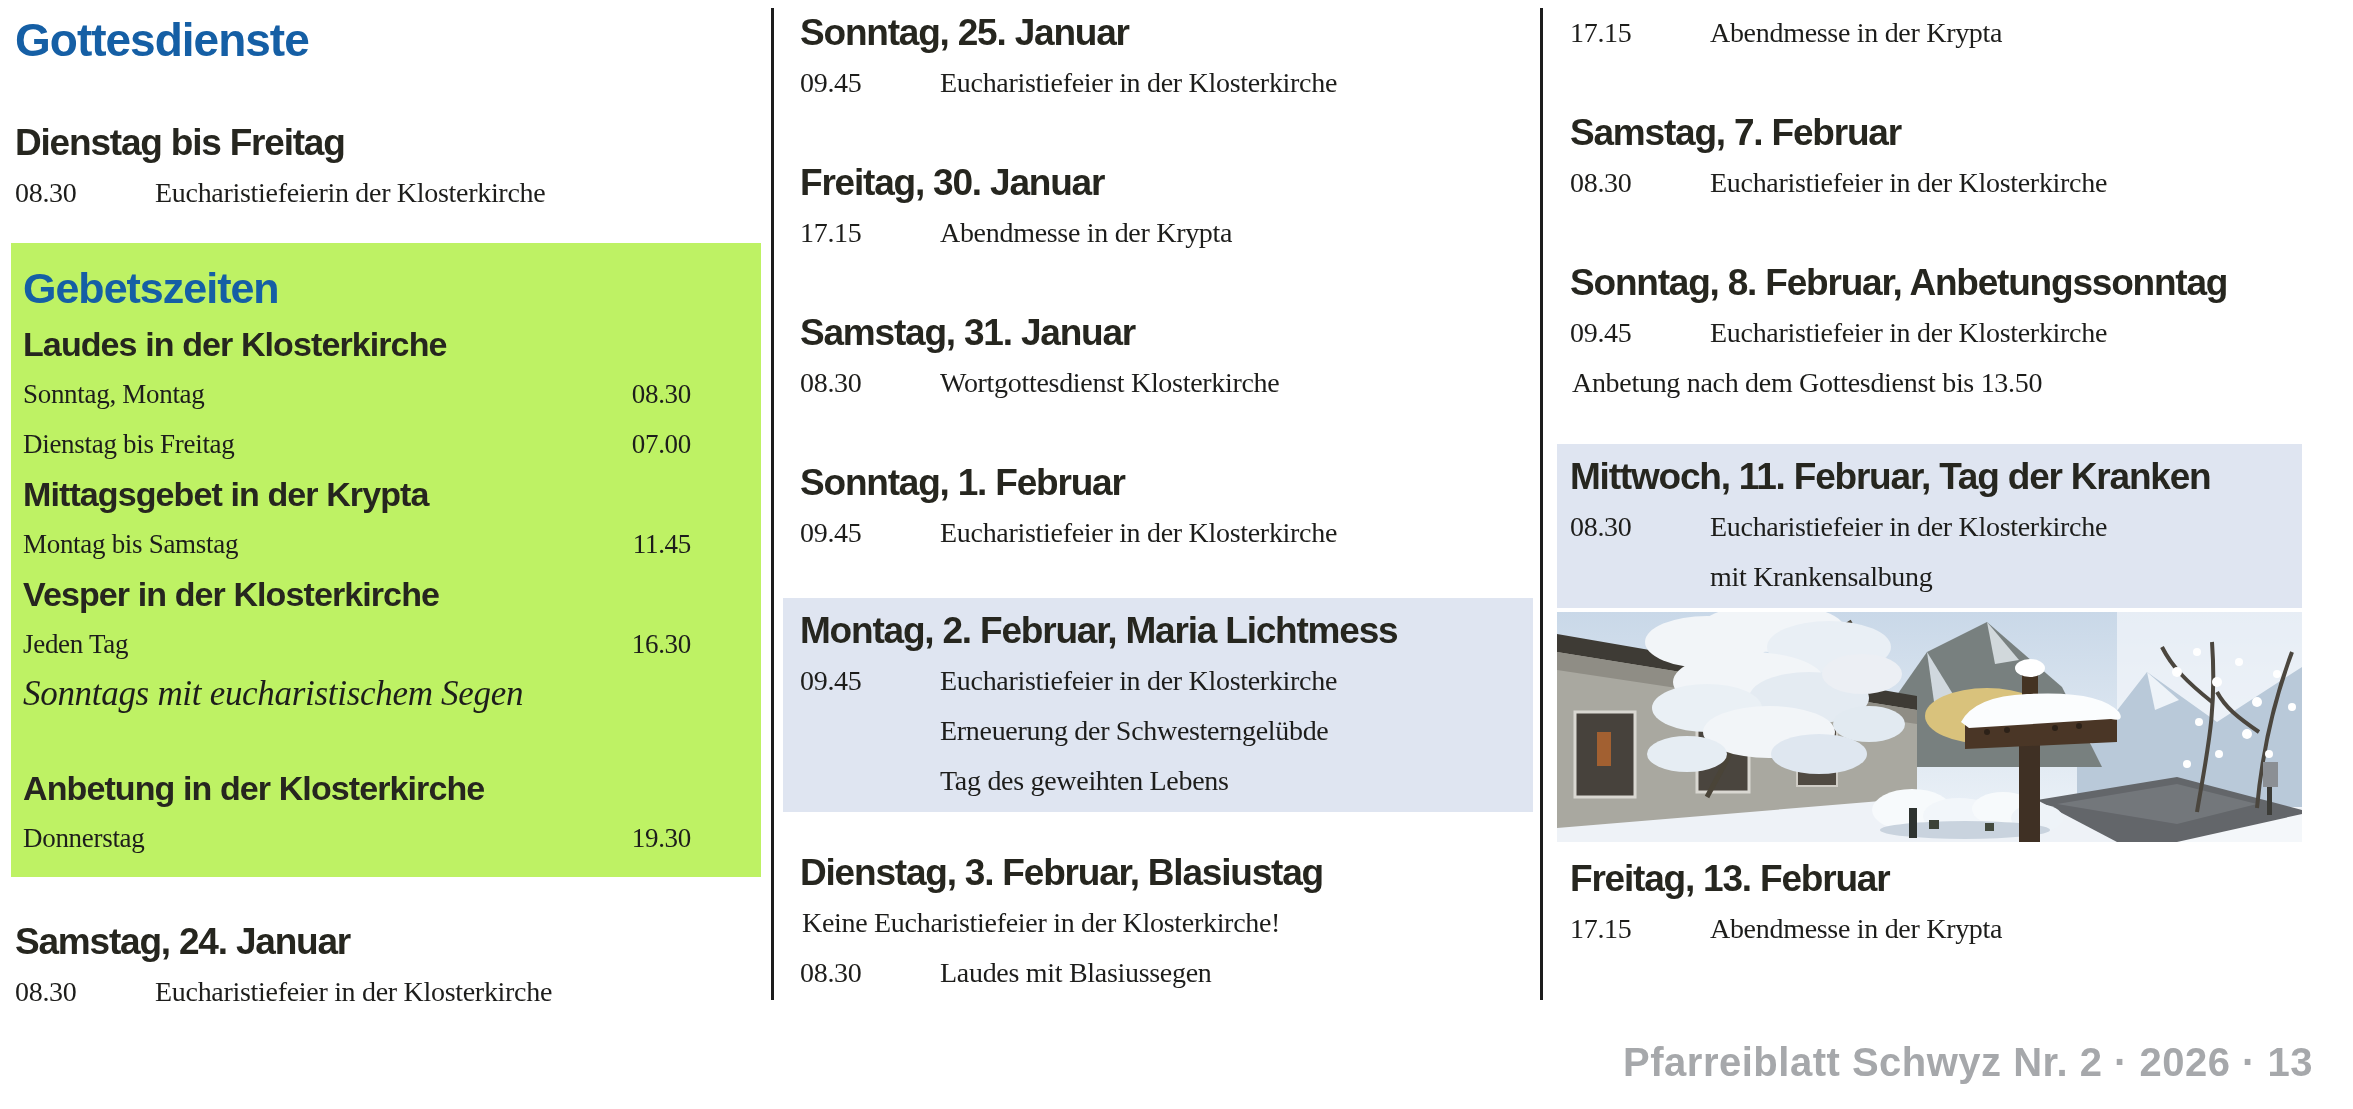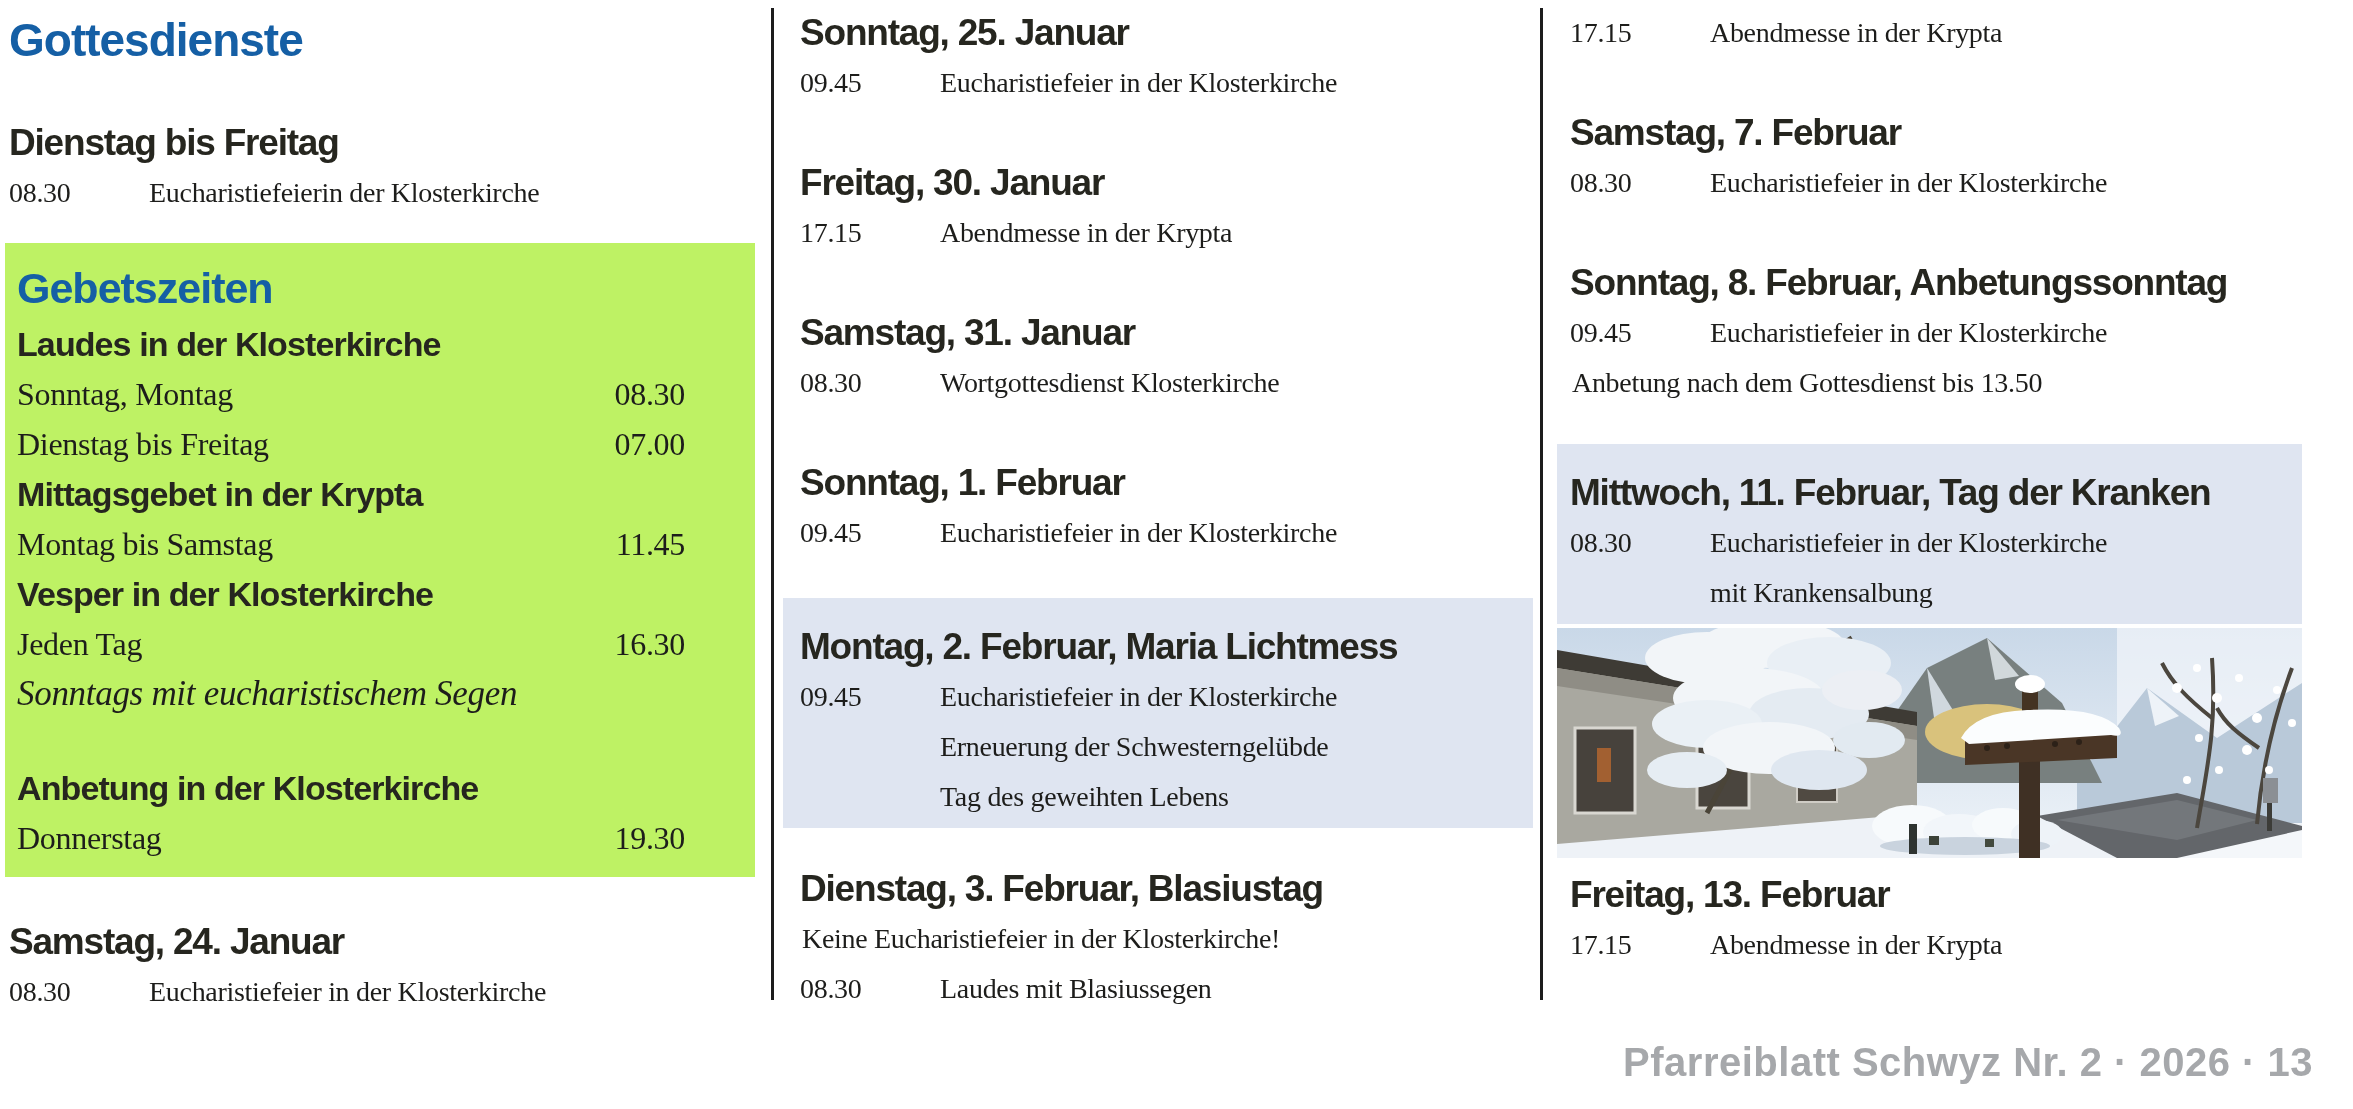--- a/index.html
+++ b/index.html
@@ -2,39 +2,39 @@
 <html><head>
 <meta charset="utf-8">
 <style>
   html,body { margin:0; padding:0; background:#ffffff; }
   .page {
     position:relative; width:2353px; height:1109px;
     background:#ffffff; overflow:hidden;
     font-family:"Liberation Serif", serif; color:#1d1d1b;
   }
   .col { position:absolute; top:0; padding-top:8px; box-sizing:border-box; }
-  #col-left   { left:5px;   width:640px; }
+  #col-left   { left:11px;   width:640px; }
   #col-middle { left:783px;  width:750px; }
   #col-right  { left:1557px; width:745px; }
 
   .divider { position:absolute; top:8px; height:992px; width:3px; background:#1c1c1c; }
   #divider-1 { left:771px; }
   #divider-2 { left:1540px; }
 
   .col-title {
     font-family:"Liberation Sans", sans-serif; font-weight:700;
     font-size:46px; line-height:56px; letter-spacing:-1px;
     color:#155fa5; margin:4px 0 50px 4px; white-space:nowrap;
   }
   .entry { margin-bottom:50px; padding-left:4px; }
   #col-middle .entry { padding-left:17px; }
   #col-right  .entry { padding-left:13px; }
 
   .entry.highlight {
-    background:#dfe5f1; padding-top:24px; padding-bottom:6px;
+    background:#dfe5f1; padding-top:8px; padding-bottom:6px;
   }
   #col-middle .entry.highlight { margin-top:-10px; margin-bottom:36px; }
   #col-right  .entry.highlight { margin-top:-14px; margin-bottom:0; }
 
   .heading {
     font-family:"Liberation Sans", sans-serif; font-weight:700;
     font-size:37px; line-height:50px; letter-spacing:-1.2px;
     color:#26261f; white-space:nowrap;
   }
   .line { font-size:28px; line-height:50px; letter-spacing:-0.3px; white-space:nowrap; }
@@ -49,21 +49,21 @@
   .box-title {
     font-family:"Liberation Sans", sans-serif; font-weight:700;
     font-size:43px; line-height:50px; letter-spacing:-1px;
     color:#155fa5; margin-bottom:6px; white-space:nowrap;
   }
   .row-bold {
     font-family:"Liberation Sans", sans-serif; font-weight:700;
     font-size:34px; line-height:50px; letter-spacing:-0.9px;
     color:#26261f; white-space:nowrap;
   }
-  .row-time { display:flex; font-size:32px; line-height:50px; letter-spacing:-0.3px; }
+  .row-time { display:flex; font-size:27px; line-height:50px; letter-spacing:-0.3px; }
   .row-time .row-label { flex:1; }
   .row-italic { font-style:italic; font-size:35px; line-height:50px; letter-spacing:-0.3px; white-space:nowrap; }
   .row-spacer { height:44px; }
 
   .photo-wrap { margin-top:4px; margin-bottom:12px; width:745px; height:230px; }
   .photo-wrap svg { display:block; }
 
   .footer {
     position:absolute; right:40px; top:1040px;
     font-family:"Liberation Sans", sans-serif; font-weight:700;

